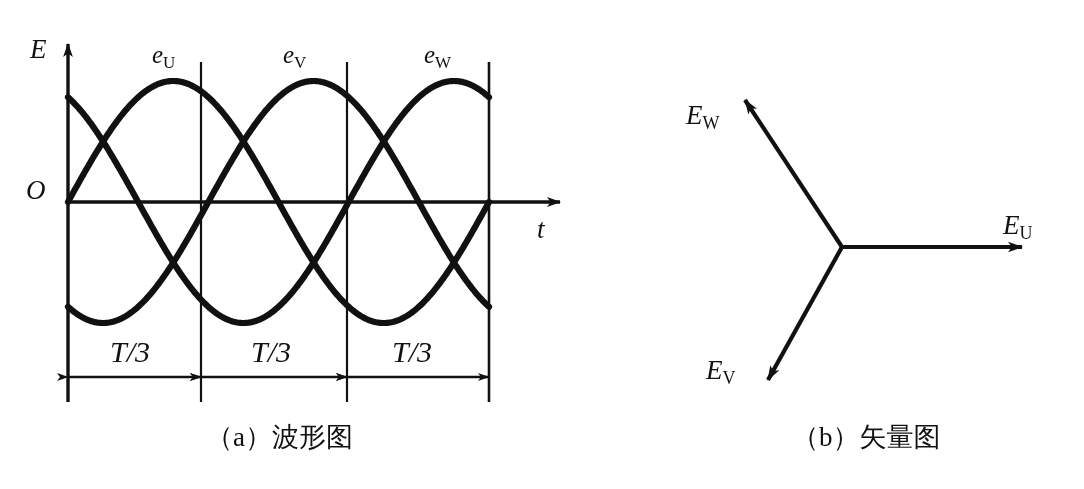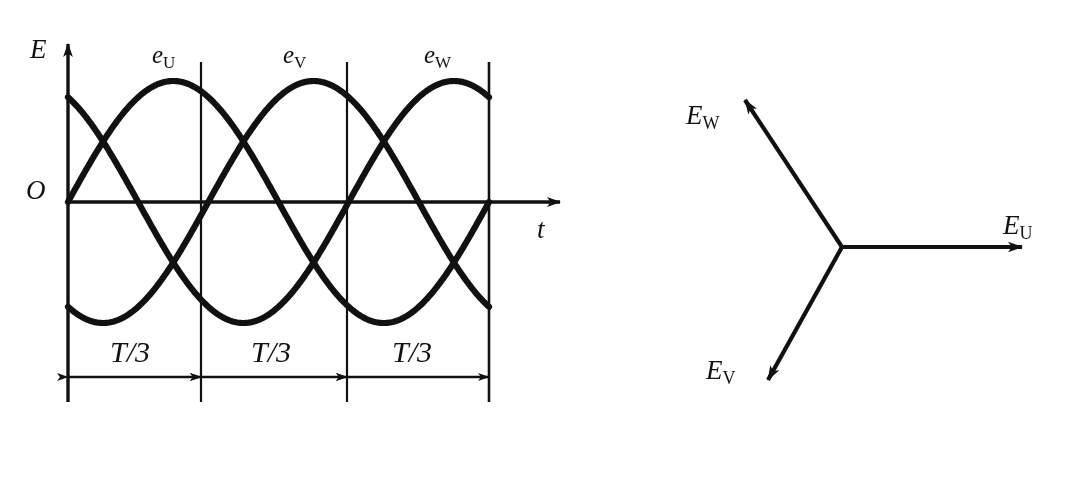--- a/index.html
+++ b/index.html
@@ -121,27 +121,29 @@
   </div>
 
   <div class="lbl" style="left:424px; top:42px;">
     <span class="var-small">e</span><span class="sub-sm">W</span>
   </div>
 
   <div class="lbl tslash" style="left:110px; top:337px;">T/3</div>
   <div class="lbl tslash" style="left:251px; top:337px;">T/3</div>
   <div class="lbl tslash" style="left:392px; top:337px;">T/3</div>
 
+  <div class="lbl caption" style="left:206px; top:424px;">（a）波形图</div>
 
   <div class="lbl" style="left:686px; top:102px;">
     <span class="var">E</span><span class="sub">W</span>
   </div>
 
   <div class="lbl" style="left:1003px; top:212px;">
     <span class="var">E</span><span class="sub">U</span>
   </div>
 
   <div class="lbl" style="left:706px; top:357px;">
     <span class="var">E</span><span class="sub">V</span>
   </div>
 
+  <div class="lbl caption" style="left:792px; top:424px;">（b）矢量图</div>
 
 </div>
 
 </body></html>

